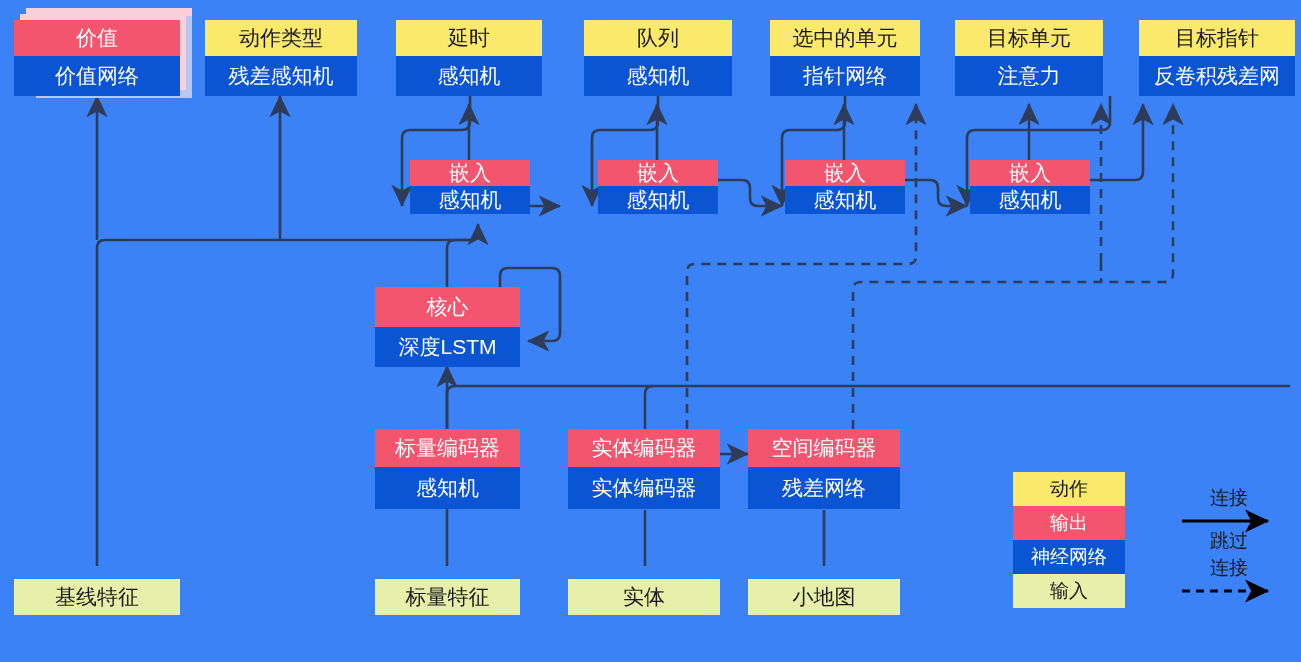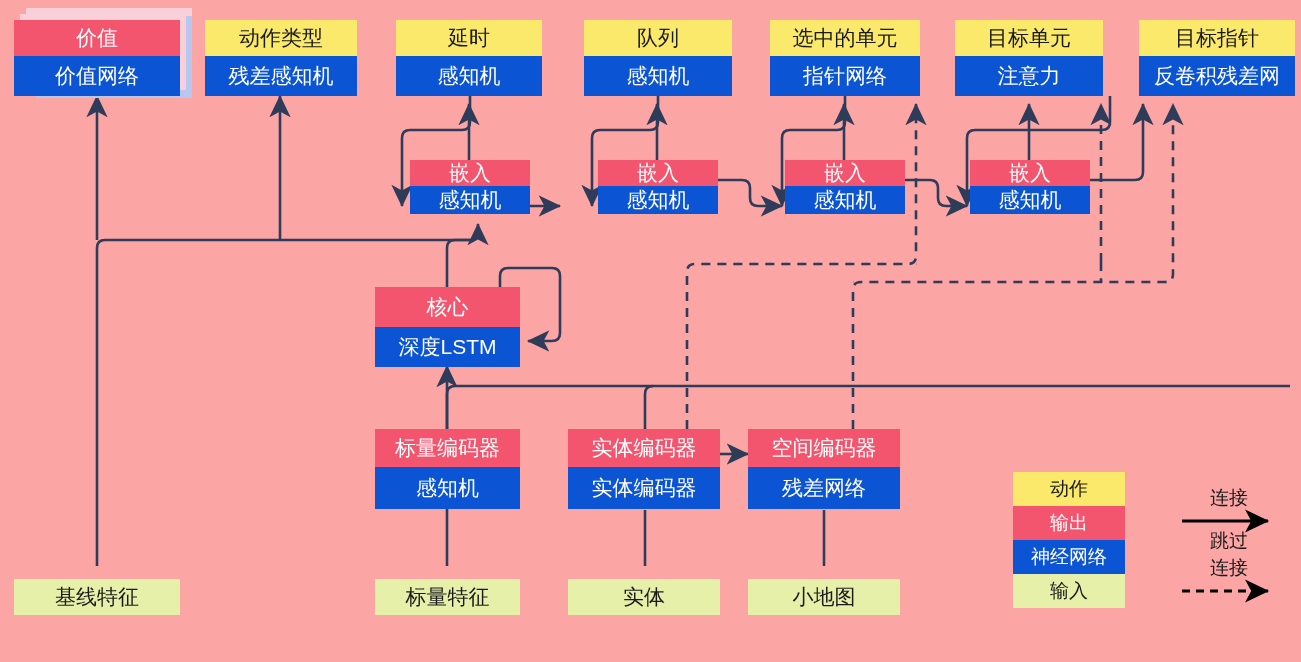--- a/index.html
+++ b/index.html
@@ -1,18 +1,18 @@
 <!DOCTYPE html>
 <html><head>
 <meta charset="utf-8">
 <style>
   html,body{margin:0;padding:0;background:#ffffff;}
   body{width:1301px;height:662px;overflow:hidden;
        font-family:"Liberation Sans","DejaVu Sans",sans-serif;}
-  #stage{position:relative;width:1301px;height:662px;background:#fca5a5;text-align:right;}
+  #stage{position:relative;width:1301px;height:662px;background:#3b82f6;text-align:right;}
   svg{position:absolute;left:0;top:0;width:1301px;height:662px;}
   .lbl{font-family:"Liberation Sans","DejaVu Sans",sans-serif;
        text-anchor:middle;dominant-baseline:middle;}
   .lbl-dark{fill:#1a1a1a;}
   .lbl-light{fill:#ffffff;}
   .lbl-legend-dark{fill:#1a1a1a;}
 </style>
 </head>
 <body>
 

